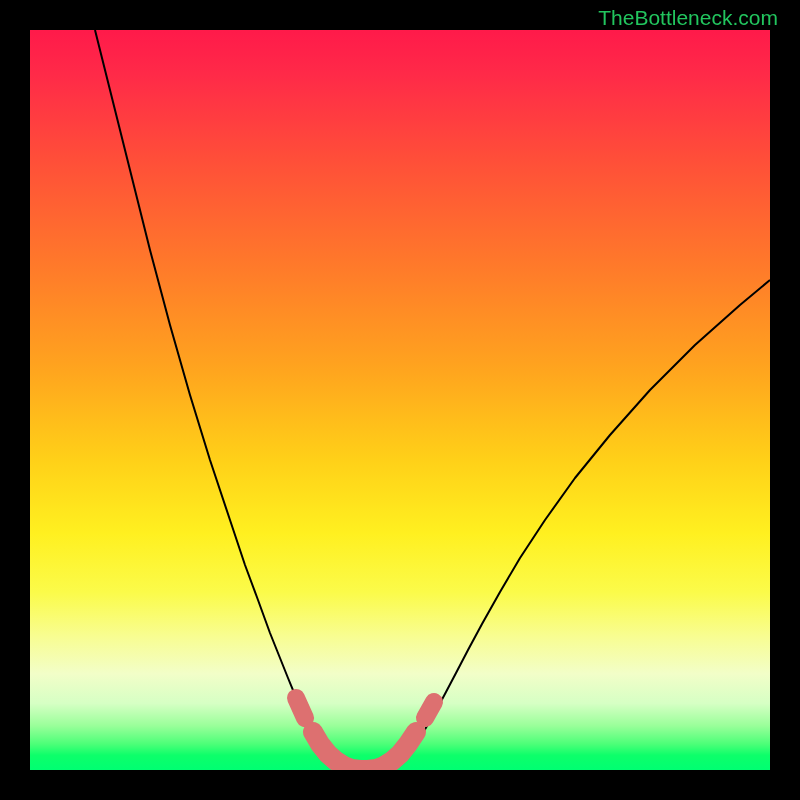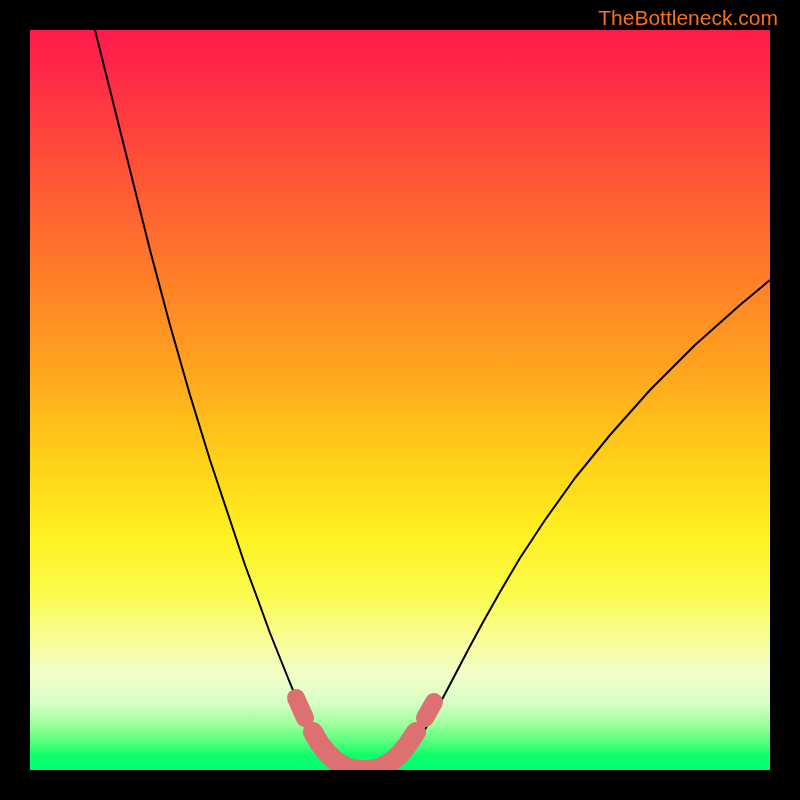--- a/index.html
+++ b/index.html
@@ -8,21 +8,21 @@
     width: 800px;
     height: 800px;
     background: #000;
     position: relative;
     font-family: Arial, sans-serif;
   }
   .watermark {
     position: absolute;
     top: 6px;
     right: 22px;
-    color: #f97316;
+    color: #22c55e;
     font-size: 21px;
     font-weight: 500;
     z-index: 10;
   }
   .plot-area {
     position: absolute;
     left: 30px;
     top: 30px;
     width: 740px;
     height: 740px;

